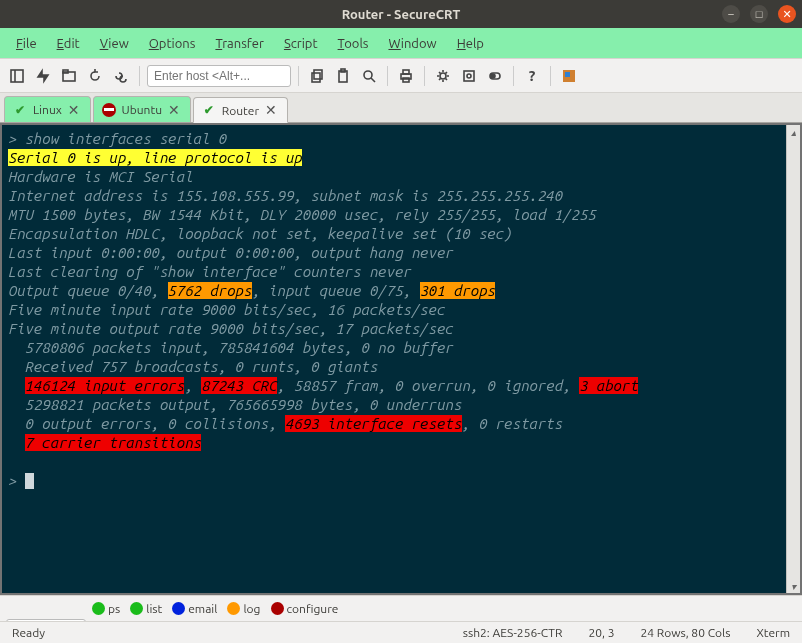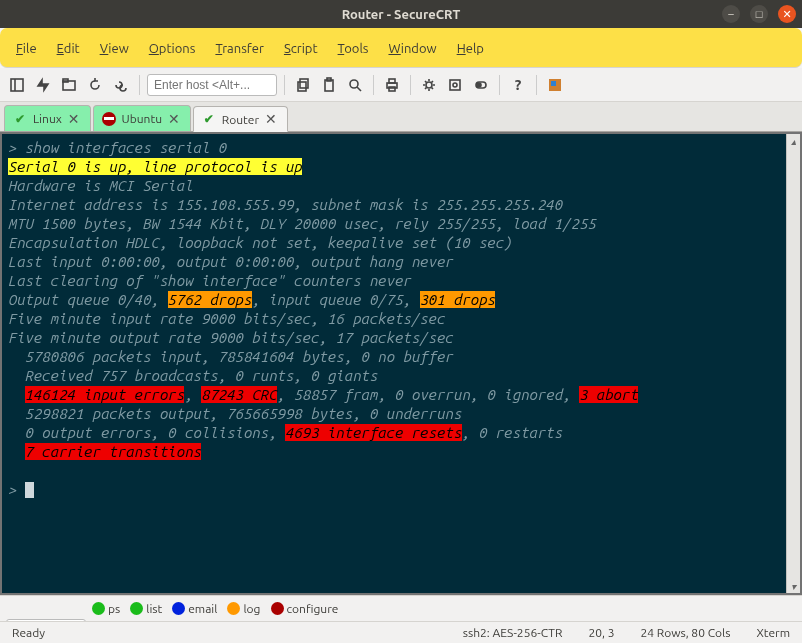--- a/index.html
+++ b/index.html
@@ -42,28 +42,27 @@
     background: #4e4c47;
     color: #dfdbd2;
     display: flex;
     align-items: center;
     justify-content: center;
     font-size: 11px;
     line-height: 1;
   }
   .win-btn.close { background: #e95420; color: #fff; }
   .menubar {
-    background: #fde047;
-    height: 40px;
+    background: #86efac;
+    height: 31px;
     display: flex;
     align-items: center;
     padding: 0 8px;
     gap: 4px;
     border-bottom: 1px solid #d6d4d0;
-    border-radius: 7px;
   }
   .menu-item {
     padding: 3px 8px;
     border-radius: 3px;
   }
   .menu-item u { text-decoration: underline; }
   .toolbar {
     background: #f2f1f0;
     height: 34px;
     display: flex;
@@ -88,21 +87,21 @@
     font-size: 14px;
     border-radius: 3px;
   }
   .host-input {
     height: 22px;
     border: 1px solid #bbb;
     background: #fff;
     padding: 0 6px;
     font-size: 12px;
     color: #888;
-    width: 130px;
+    width: 144px;
     border-radius: 3px;
   }
   .tabbar {
     background: #e6e5e2;
     height: 30px;
     display: flex;
     align-items: flex-end;
     padding: 0 4px;
     gap: 2px;
     border-bottom: 1px solid #a8a6a2;

